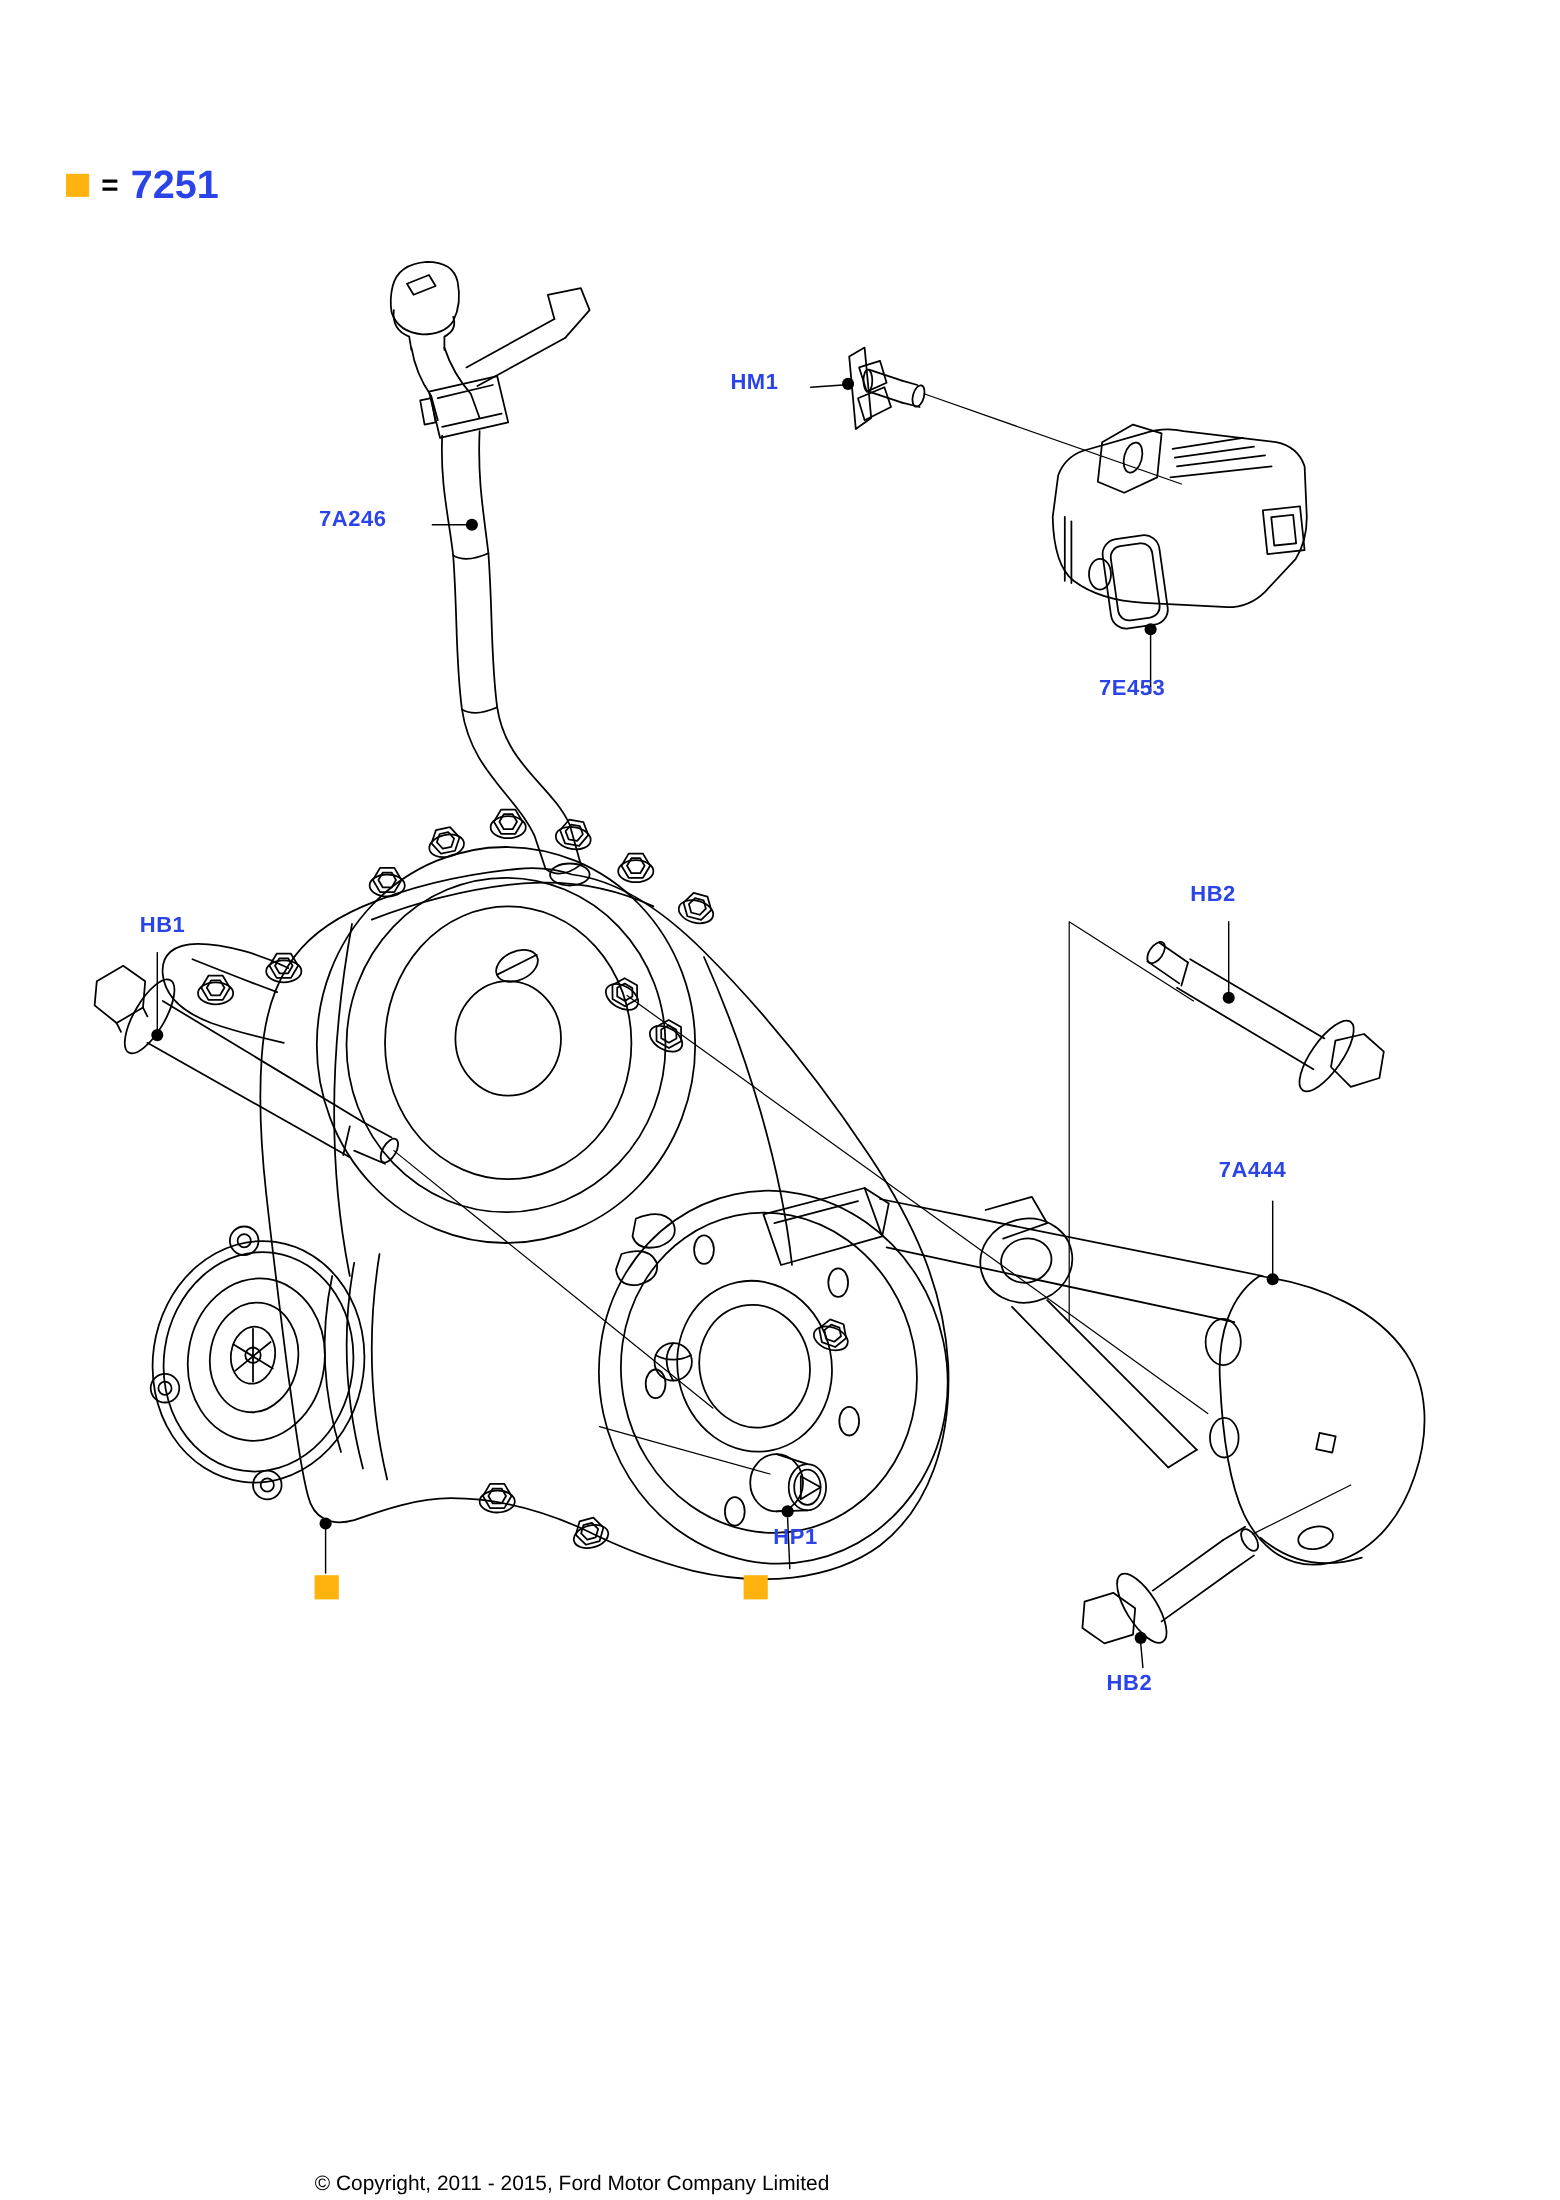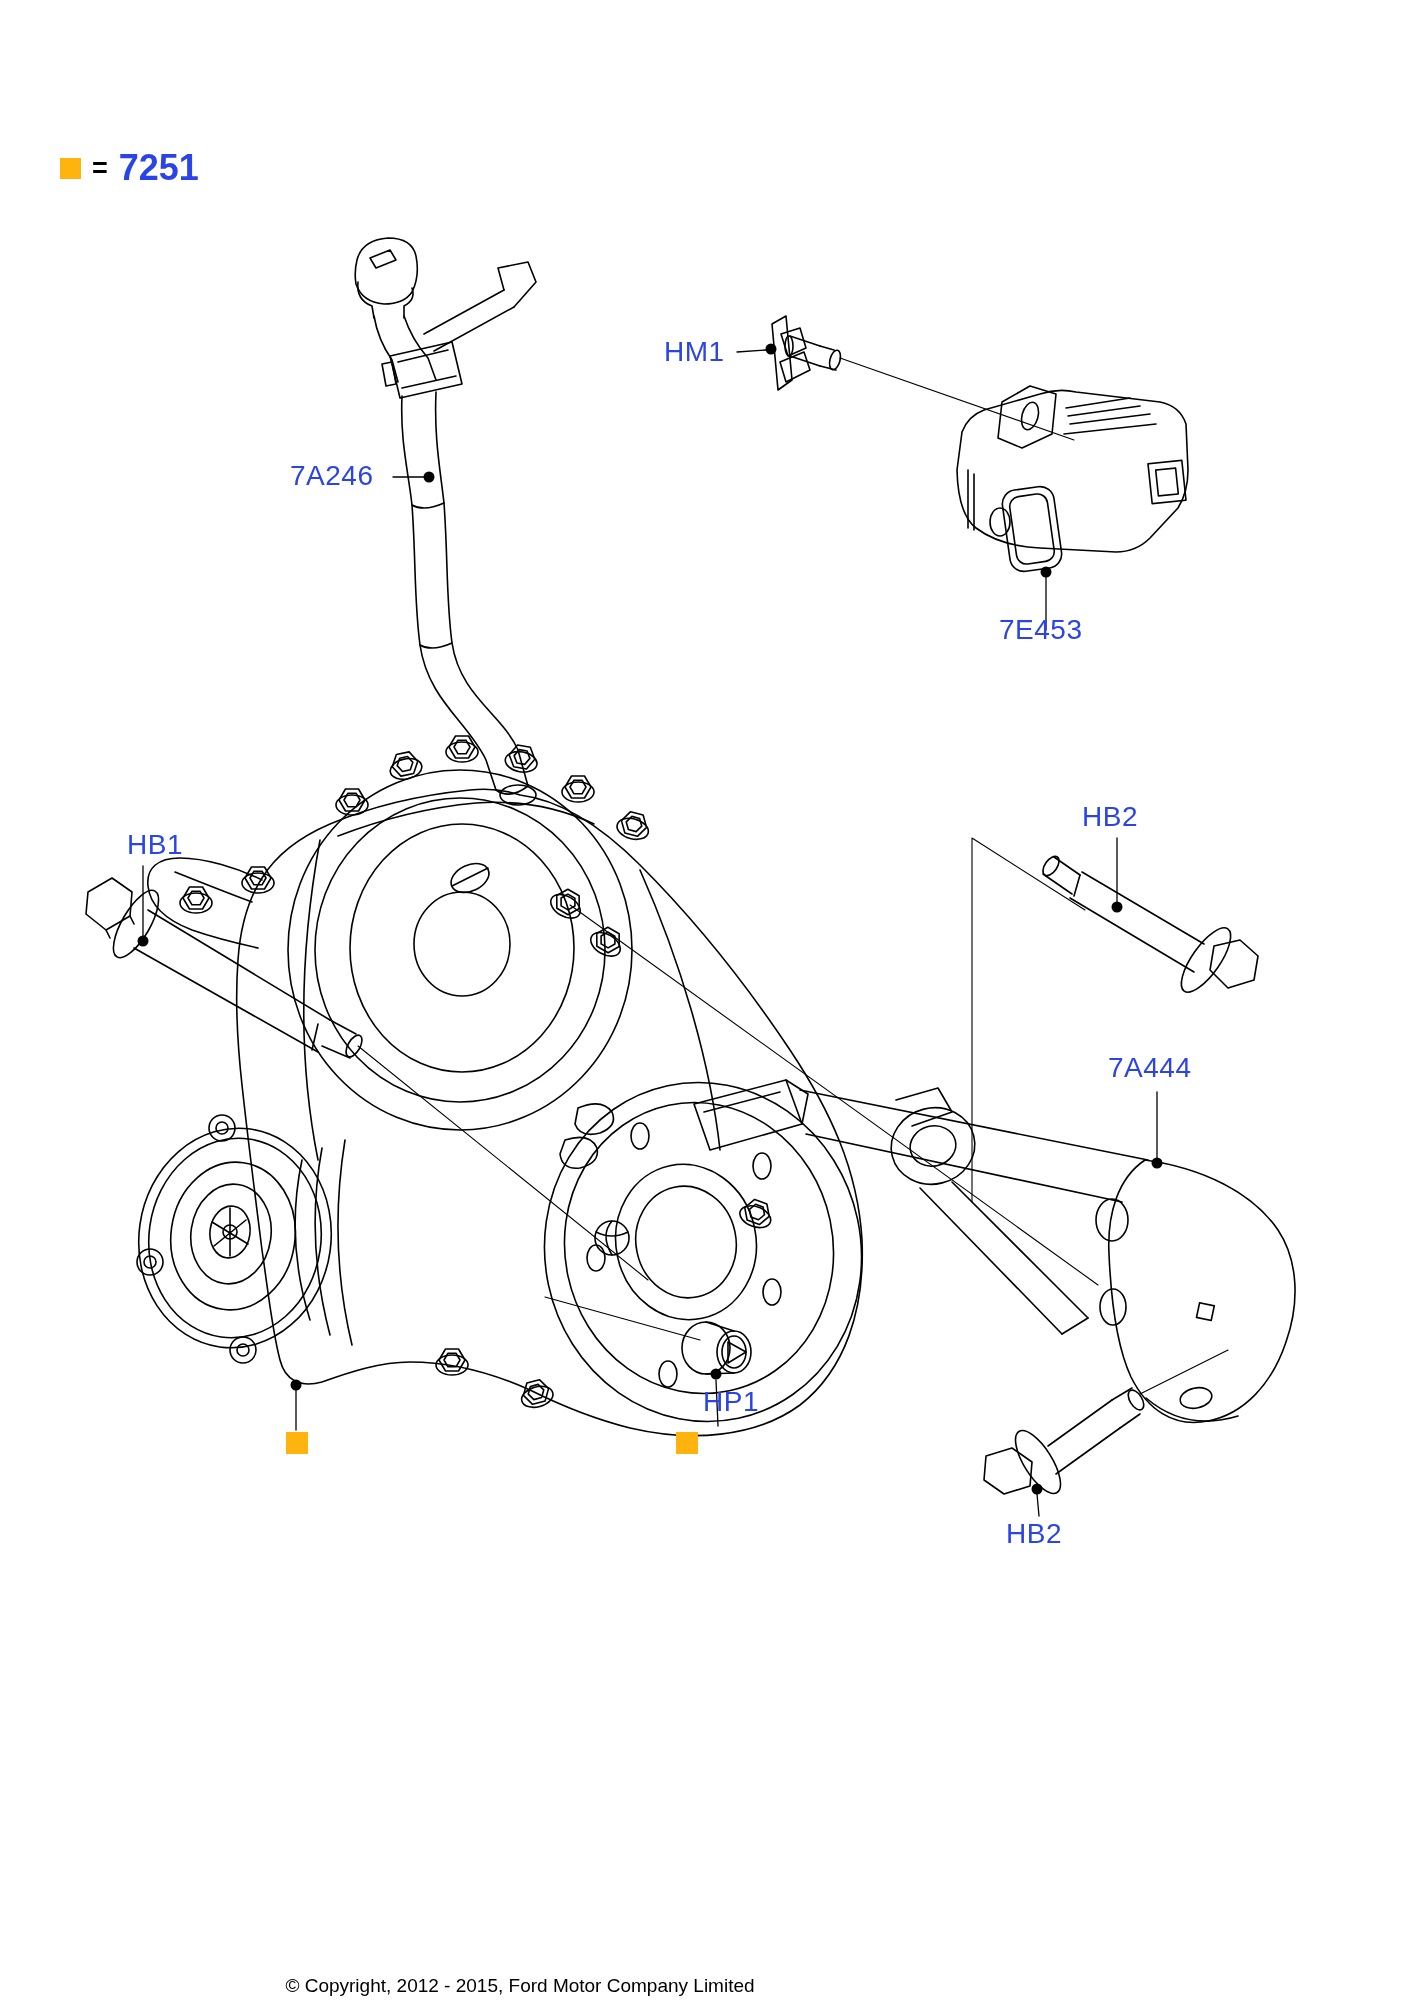--- a/index.html
+++ b/index.html
@@ -9,21 +9,21 @@
     --page-bg:#ffffff;
   }
   html,body{margin:0;padding:0;background:#e8e8e8;}
   #page{
     position:relative;width:1418px;height:2000px;background:var(--page-bg);
     font-family:"Liberation Sans", sans-serif;overflow:hidden;margin:0 auto;
   }
   #art{position:absolute;left:0;top:0;}
   #art .art{stroke:var(--line-color);fill:none;stroke-linejoin:round;stroke-linecap:round;}
   .callout{
-    position:absolute;color:var(--label-blue);font-weight:400;font-size:28px;
+    position:absolute;color:var(--label-blue);font-weight:700;font-size:20px;
     line-height:1;white-space:nowrap;letter-spacing:.5px;cursor:pointer;
   }
   .marker{
     position:absolute;width:22px;height:22px;background:var(--marker-orange);
   }
   #legend{position:absolute;left:60px;top:150px;display:flex;align-items:center;gap:11px;}
   #legend .swatch{position:static;width:21px;height:21px;}
   #legend .eq{color:#000;font-weight:700;font-size:27px;line-height:1;}
   #legend .code{color:var(--label-blue);font-weight:700;font-size:36px;line-height:1;}
   #footer-block{
@@ -245,15 +245,15 @@
   <div class="callout" style="left:127px;top:831px;">HB1</div>
   <div class="callout" style="left:1082px;top:803px;">HB2</div>
   <div class="callout" style="left:1108px;top:1054px;">7A444</div>
   <div class="callout" style="left:703px;top:1388px;">HP1</div>
   <div class="callout" style="left:1006px;top:1520px;">HB2</div>
 
   <div class="marker" style="left:286px;top:1432px;"></div>
   <div class="marker" style="left:676px;top:1432px;"></div>
 
 
-  <div id="copyright">© Copyright, 2012 - 2015, Ford Motor Company Limited</div>
+  <div id="copyright">© Copyright, 2011 - 2015, Ford Motor Company Limited</div>
 
 </div>
 
 </body></html>

